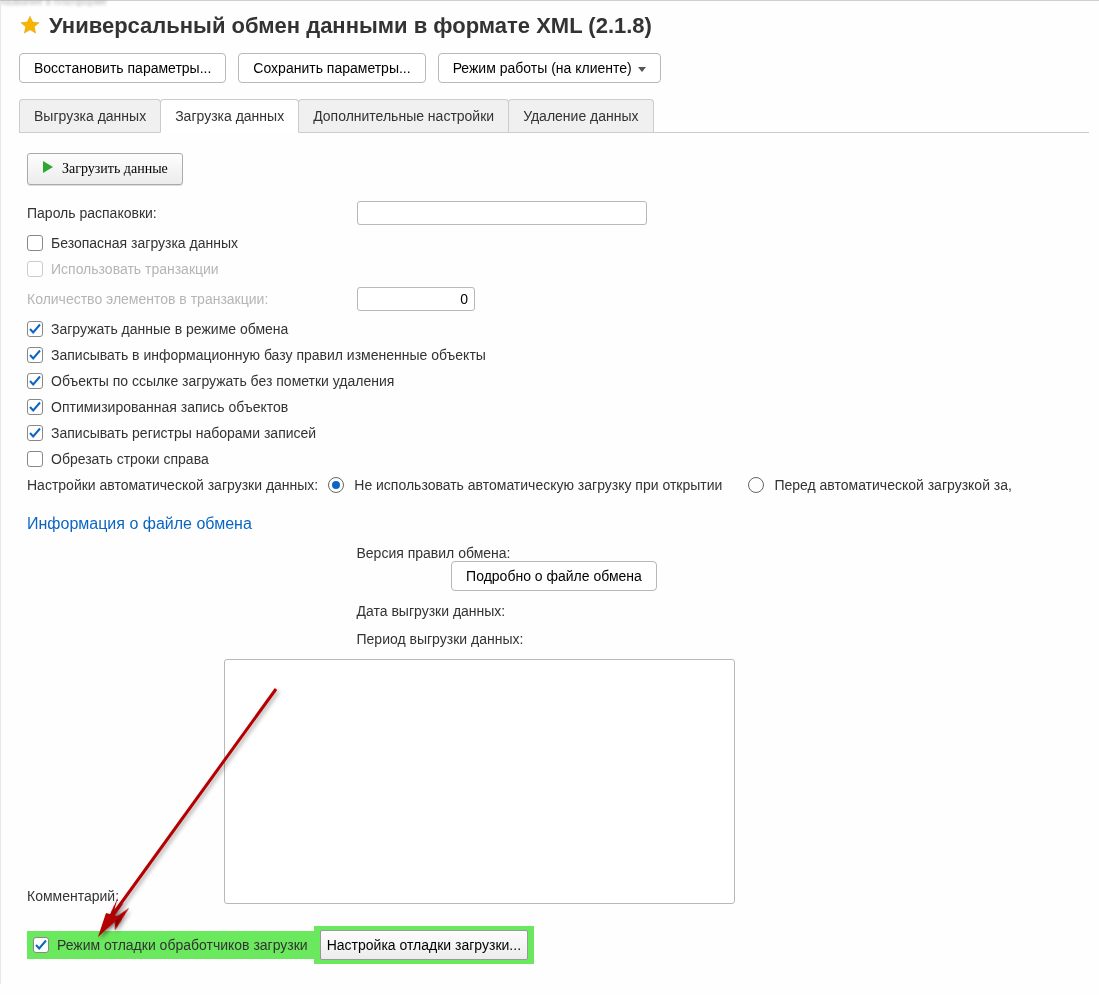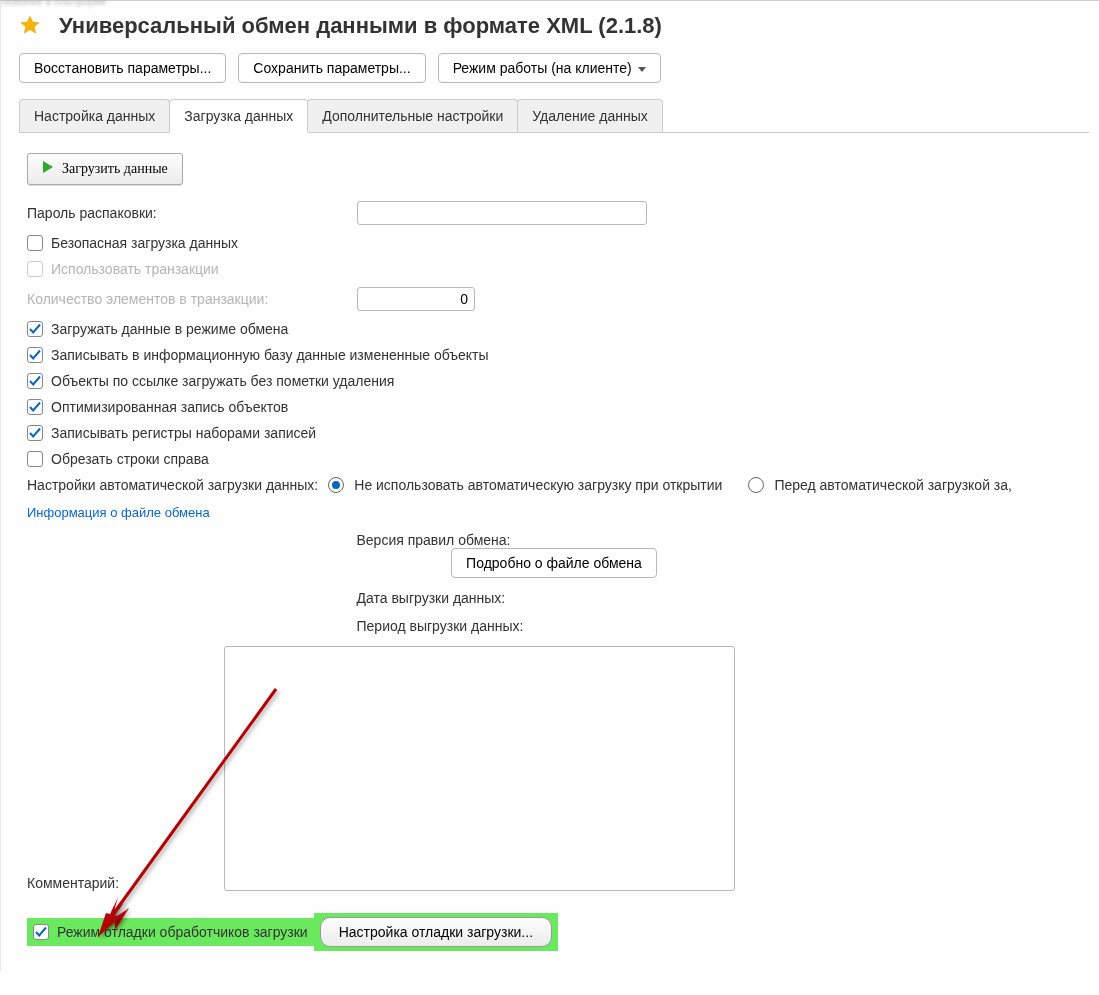--- a/index.html
+++ b/index.html
@@ -24,21 +24,21 @@
     filter: blur(1.5px);
     opacity: 0.7;
   }
   .page {
     padding: 12px 10px 10px 18px;
     border-left: 1px solid #e8e8e8;
   }
   .title-row {
     display: flex;
     align-items: center;
-    gap: 18px;
+    gap: 8px;
     margin-bottom: 14px;
   }
   .star-icon svg { width: 22px; height: 22px; }
   .title-text {
     font-size: 22px;
     font-weight: 600;
     color: #333;
   }
   .toolbar {
     display: flex;
@@ -171,22 +171,22 @@
   .radio .dot {
     width: 8px; height: 8px;
     background: #0b66c3;
     border-radius: 50%;
     display: none;
   }
   .radio.selected .dot { display: block; }
   .radio-label { margin-right: 16px; }
   .section-head {
     color: #0b66c3;
-    font-size: 13px;
-    margin: 12px 0 12px 0;
+    font-size: 16px;
+    margin: 22px 0 12px 0;
   }
   .info-row {
     display: flex;
     align-items: center;
     margin-bottom: 12px;
     font-size: 14px;
     flex-direction: column;
   }
   .info-label { width: 395px; }
   .textarea-row { display: flex; align-items: flex-end; gap: 0; }
@@ -215,22 +215,22 @@
     gap: 8px;
   }
   .hl-box2 {
     background: #6be95e;
     padding: 4px 6px;
     margin-left: 0;
   }
   .btn-inset {
     background: linear-gradient(#fdfdfd,#ececec);
     border: 1px solid #999;
-    border-radius: 10px;
-    padding: 6px 18px;
+    border-radius: 2px;
+    padding: 6px 6px;
     font-size: 14px;
     cursor: pointer;
   }
   .arrow-svg {
     position: absolute;
     pointer-events: none;
   }
   .content-wrap { position: relative; }
 </style>
 </head>
@@ -251,21 +251,21 @@
     <span class="title-text">Универсальный обмен данными в формате XML (2.1.8)</span>
   </div>
 
   <div class="toolbar">
     <button class="btn">Восстановить параметры...</button>
     <button class="btn">Сохранить параметры...</button>
     <button class="btn btn-caret">Режим работы (на клиенте)</button>
   </div>
 
   <div class="tabs">
-    <div class="tab">Настройка данных</div>
+    <div class="tab">Выгрузка данных</div>
     <div class="tab active">Загрузка данных</div>
     <div class="tab">Дополнительные настройки</div>
     <div class="tab">Удаление данных</div>
   </div>
 
   <div class="tab-content">
 
     <button class="btn-run">
       <span class="play-icon">
         <svg viewBox="0 0 12 14">
@@ -302,21 +302,21 @@
           </svg>
         </span>
       <span class="check-label">Загружать данные в режиме обмена</span>
     </div>
     <div class="check-row">
       <span class="chk checked">
           <svg viewBox="0 0 12 12">
             <path stroke="#0b66c3" stroke-width="2" fill="none" d="M1 6l3.2 3.5L11 1.5"></path>
           </svg>
         </span>
-      <span class="check-label">Записывать в информационную базу данные измененные объекты</span>
+      <span class="check-label">Записывать в информационную базу правил измененные объекты</span>
     </div>
     <div class="check-row">
       <span class="chk checked">
           <svg viewBox="0 0 12 12">
             <path stroke="#0b66c3" stroke-width="2" fill="none" d="M1 6l3.2 3.5L11 1.5"></path>
           </svg>
         </span>
       <span class="check-label">Объекты по ссылке загружать без пометки удаления</span>
     </div>
     <div class="check-row">

